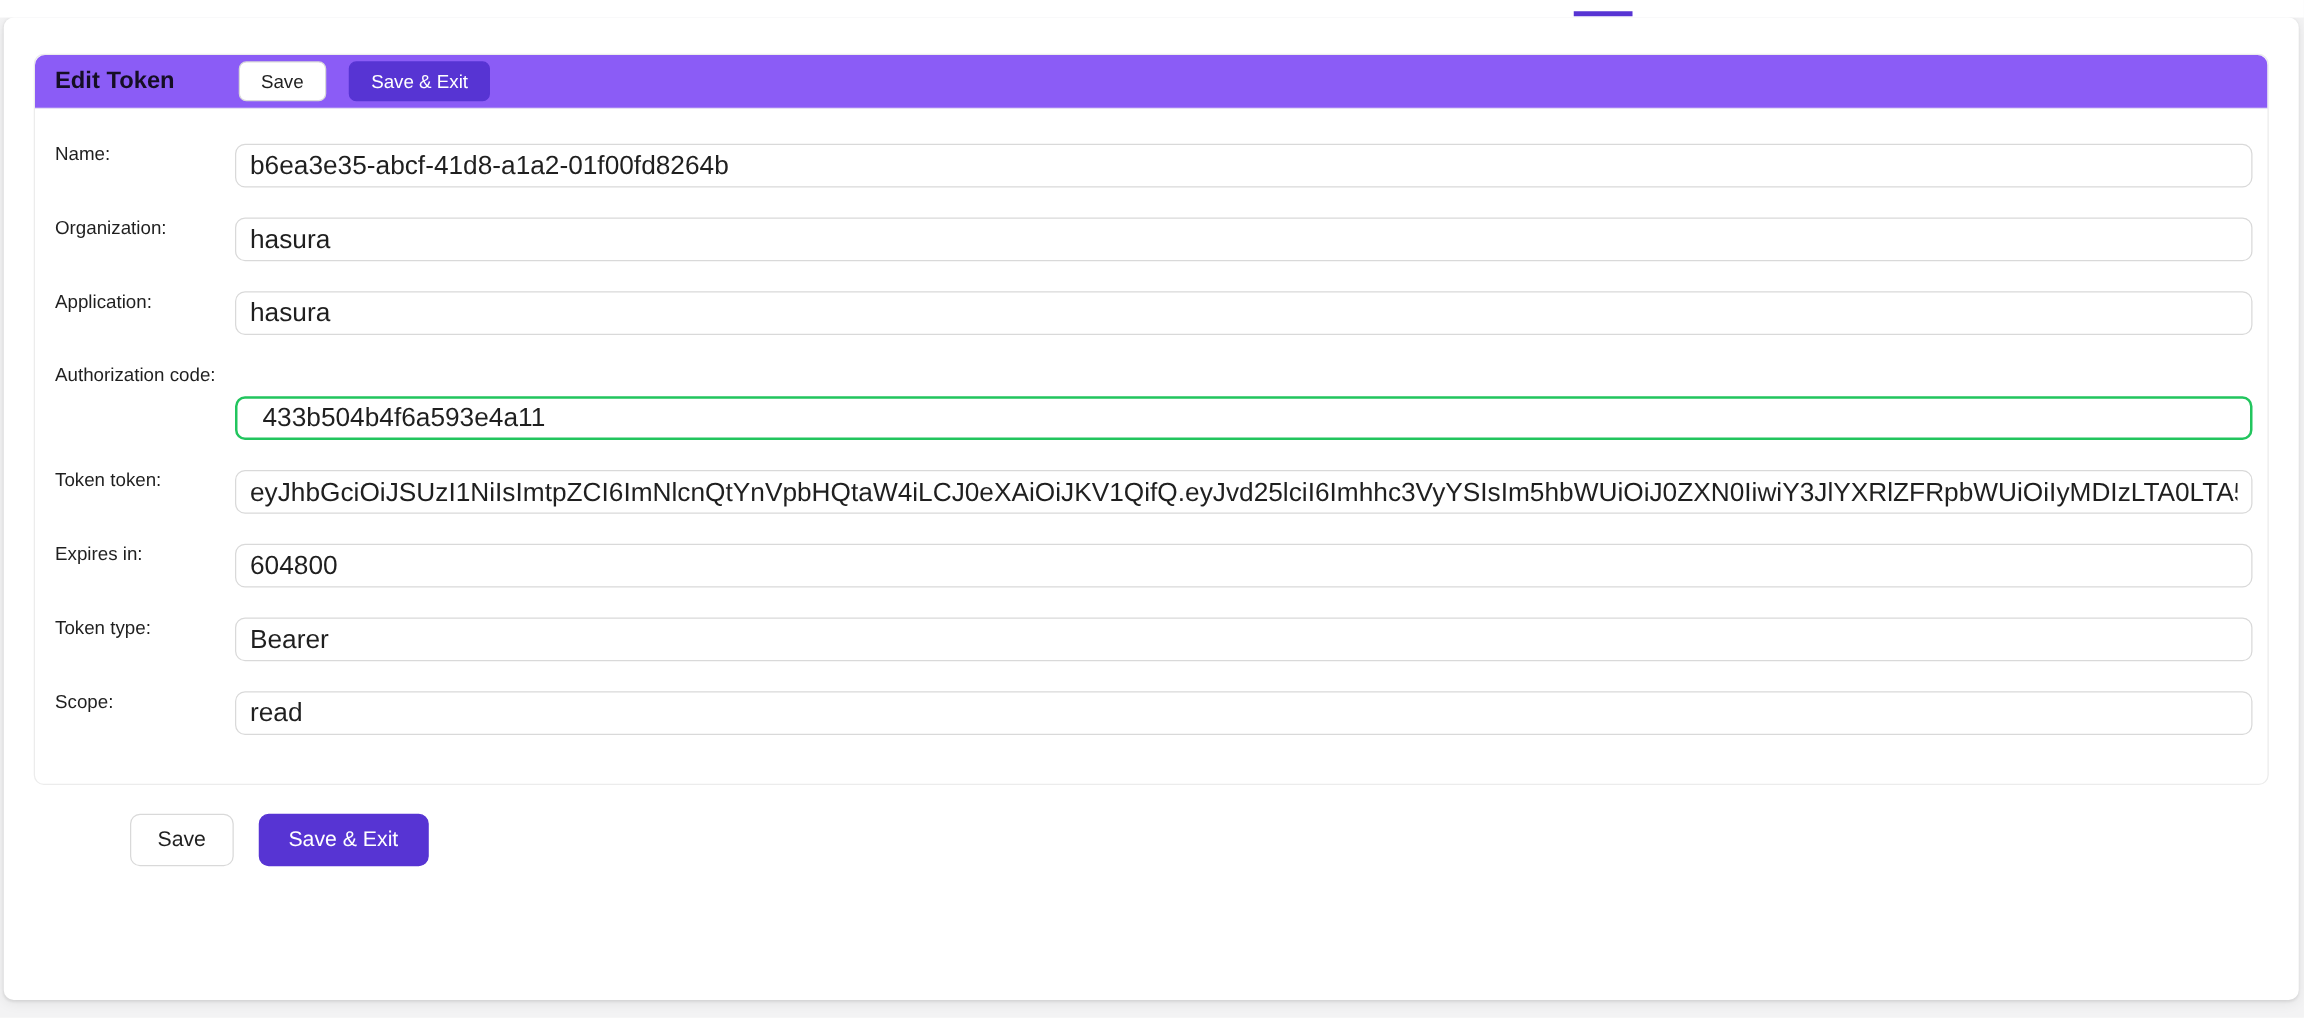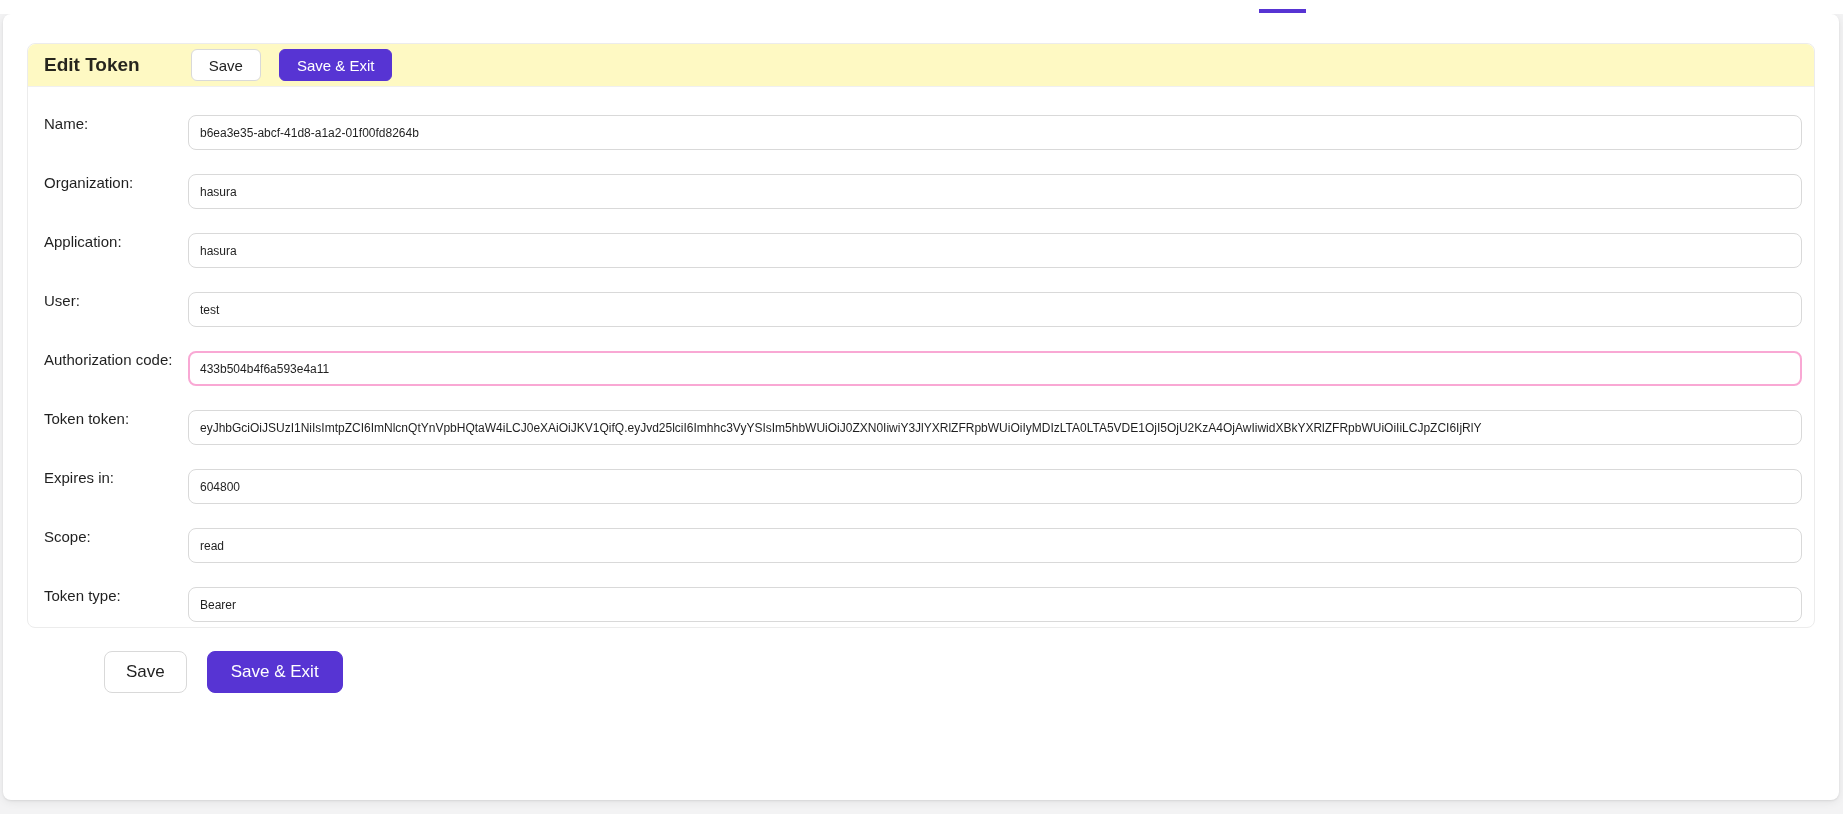--- a/index.html
+++ b/index.html
@@ -34,21 +34,21 @@
 
   
   .card {
     position: absolute; left: 24px; top: 29px; width: 1788px; height: 585px;
     background: #ffffff;
     border: 1px solid #ececec;
     border-radius: 8px;
   }
   .card-header {
     height: 43px;
-    background: #fef9c3;
+    background: #8b5cf6;
     border-bottom: 1px solid #f0f0f0;
     border-radius: 8px 8px 0 0;
     display: flex; align-items: center;
     padding: 0 16px;
   }
   .card-title {
     font-size: 19px; font-weight: 700;
     color: rgba(0,0,0,0.85);
     margin-right: 19px;
   }
@@ -83,30 +83,31 @@
   .form-label {
     width: 144px; flex: none;
     font-size: 15px;
     color: rgba(0,0,0,0.88);
   }
   .form-input {
     flex: 1; height: 35px;
     border: 1px solid #d9d9d9;
     border-radius: 8px;
     padding: 0 11px;
-    font-size: 12px;
+    font-size: 21px;
     color: rgba(0,0,0,0.88);
     background: #ffffff;
     outline: none;
     font-family: "Liberation Sans", sans-serif;
     white-space: nowrap; overflow: hidden;
   }
   .form-input.focused {
-    border: 2px solid #f9a8d4;
-    padding: 0 10px;
+    border: 2px solid #22c55e;
+    padding: 0 20px;
+    margin-top: 25px;
   }
 
   
   .actions {
     position: absolute; left: 69px; top: 637px;
     display: flex; align-items: center;
   }
   .btn-lg {
     height: 42px; padding: 0 21px;
     font-size: 17px;
@@ -141,48 +142,44 @@
       <div class="form-row">
         <div class="form-label">Organization:</div>
         <input class="form-input" value="hasura" style="">
       </div>
 
       <div class="form-row">
         <div class="form-label">Application:</div>
         <input class="form-input" value="hasura" style="">
       </div>
 
-      <div class="form-row">
-        <div class="form-label">User:</div>
-        <input class="form-input" value="test" style="">
-      </div>
 
       <div class="form-row">
         <div class="form-label">Authorization code:</div>
         <input class="form-input focused" value="433b504b4f6a593e4a11" style="">
       </div>
 
       <div class="form-row">
         <div class="form-label">Token token:</div>
         <input class="form-input" value="eyJhbGciOiJSUzI1NiIsImtpZCI6ImNlcnQtYnVpbHQtaW4iLCJ0eXAiOiJKV1QifQ.eyJvd25lciI6Imhhc3VyYSIsIm5hbWUiOiJ0ZXN0IiwiY3JlYXRlZFRpbWUiOiIyMDIzLTA0LTA5VDE1OjI5OjU2KzA4OjAwIiwidXBkYXRlZFRpbWUiOiIiLCJpZCI6IjRlY" style="">
       </div>
 
       <div class="form-row">
         <div class="form-label">Expires in:</div>
         <input class="form-input" value="604800" style="">
       </div>
 
       <div class="form-row">
-        <div class="form-label">Scope:</div>
-        <input class="form-input" value="read" style="">
+        <div class="form-label">Token type:</div>
+        <input class="form-input" value="Bearer" style="">
       </div>
 
       <div class="form-row">
-        <div class="form-label">Token type:</div>
-        <input class="form-input" value="Bearer" style="">
+        <div class="form-label">Scope:</div>
+        <input class="form-input" value="read" style="">
       </div>
 
     </div>
   </div>
 
   <div class="actions">
     <button class="btn btn-default btn-lg">Save</button>
     <button class="btn btn-primary btn-lg">Save &amp; Exit</button>
   </div>
 

